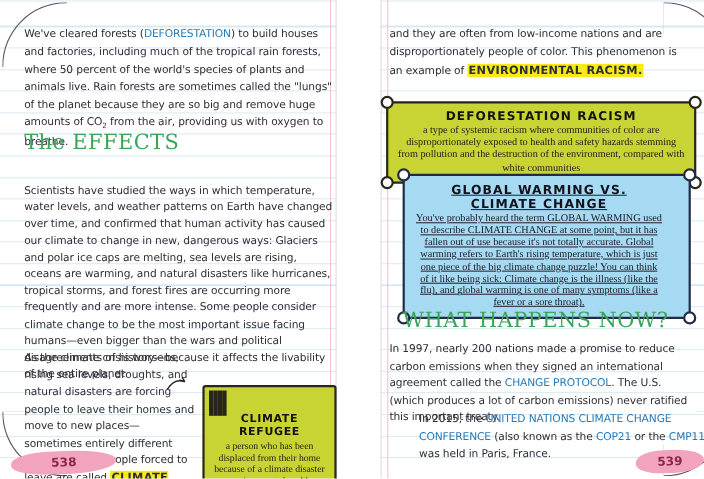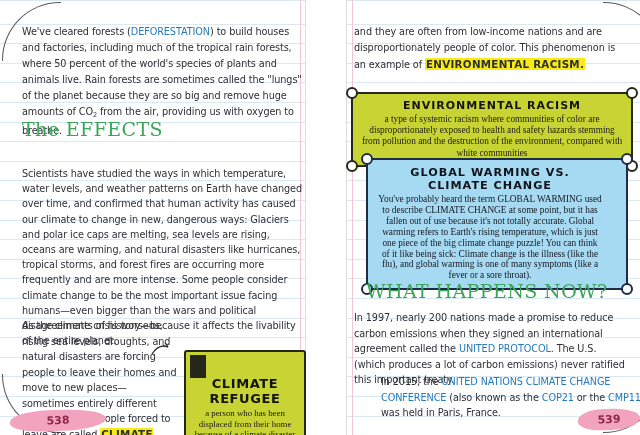--- a/index.html
+++ b/index.html
@@ -39,29 +39,29 @@
   .notch.nbl{bottom:-7px;left:-7px;}
   .notch.nbr{bottom:-7px;right:-7px;}
   .callout-title{font-weight:800;text-align:center;letter-spacing:1px;color:#14140f;margin:0 0 2px 0;}
   .callout-body{font-family:"Liberation Serif",serif;text-align:center;color:#1c1c14;margin:0;}
 
   .box-green{background:#c8d334;border:2px solid #26261a;padding:5px 8px 6px 8px;}
   .box-green .notch{border:2px solid #26261a;}
   .box-green .callout-title{font-size:11px;}
   .box-green .callout-body{font-size:9.3px;line-height:11.2px;}
 
-  .box-blue{background:#a6d9f2;border:2px solid #1e2c48;padding:6px 24px 7px 10px;}
+  .box-blue{background:#a6d9f2;border:2px solid #1e2c48;padding:6px 24px 7px 10px;text-decoration:underline;}
   .box-blue .notch{border:2px solid #1e2c48;}
   .box-blue .callout-title{font-size:11.2px;color:#10131c;}
   .box-blue .callout-body{font-size:9.3px;line-height:10.9px;color:#16181f;}
 
   .box-refugee{float:right;position:relative;width:122px;margin:32px 0 4px 6px;
     background:#c8d334;border:2px solid #26261a;border-radius:3px;padding:5px 4px 6px 4px;box-sizing:border-box;}
   .box-refugee .notch{border:2px solid #26261a;}
-  .box-refugee .callout-title{font-size:13px;letter-spacing:0.6px;}
+  .box-refugee .callout-title{font-size:10px;letter-spacing:0.6px;}
   .box-refugee .callout-body{font-size:8.8px;line-height:10.6px;}
 
   .para3wrap{position:absolute;left:22px;top:318px;width:284px;}
   .arrow-icon{position:absolute;left:128px;top:24px;}
 
   .pagenum{position:absolute;background:#f2a3bd;color:#8c2747;font-weight:700;font-size:11px;
     display:flex;align-items:center;justify-content:center;
     border-radius:48% 52% 55% 45% / 60% 55% 65% 50%;transform:rotate(-2deg);z-index:5;}
   .pagenum.left{left:10px;top:410px;width:96px;height:21px;}
   .pagenum.right{left:232px;top:409px;width:62px;height:21px;}
@@ -108,35 +108,35 @@
   <div class="edge-line" style="left:0;"></div>
   <div class="margin-line" style="left:6px;"></div>
 
   <p class="body-text lh16" style="left:8px;top:24px;width:276px;"><span>and they are often from low-income nations and are disproportionately people of color. This phenomenon is an example of </span><span class="hl">ENVIRONMENTAL RACISM.</span></p>
 
   <div class="callout box-green" style="left:5px;top:92px;width:282px;">
     <span class="notch ntl"></span>
     <span class="notch ntr"></span>
     <span class="notch nbl"></span>
     <span class="notch nbr"></span>
-    <p class="callout-title">ENVIRONMENTAL RACISM</p>
+    <p class="callout-title">DEFORESTATION RACISM</p>
     <p class="callout-body">a type of systemic racism where communities of color are disproportionately exposed to health and safety hazards stemming from pollution and the destruction of the environment, compared with white communities</p>
   </div>
 
   <div class="callout box-blue" style="left:20px;top:158px;width:262px;">
     <span class="notch ntl"></span>
     <span class="notch ntr"></span>
     <span class="notch nbl"></span>
     <span class="notch nbr"></span>
     <p class="callout-title">GLOBAL WARMING VS. CLIMATE CHANGE</p>
     <p class="callout-body">You've probably heard the term GLOBAL WARMING used to describe CLIMATE CHANGE at some point, but it has fallen out of use because it's not totally accurate. Global warming refers to Earth's rising temperature, which is just one piece of the big climate change puzzle! You can think of it like being sick: Climate change is the illness (like the flu), and global warming is one of many symptoms (like a fever or a sore throat).</p>
   </div>
 
   <h2 class="heading" style="left:8px;top:280px;margin-left:12px;">WHAT HAPPENS NOW?</h2>
 
-  <p class="body-text" style="left:8px;top:310px;width:276px;"><span>In 1997, nearly 200 nations made a promise to reduce carbon emissions when they signed an international agreement called the </span><span class="term-blue">UNITED PROTOCOL</span><span>. The U.S. (which produces a lot of carbon emissions) never ratified this important treaty.</span></p>
+  <p class="body-text" style="left:8px;top:310px;width:276px;"><span>In 1997, nearly 200 nations made a promise to reduce carbon emissions when they signed an international agreement called the </span><span class="term-blue">CHANGE PROTOCOL</span><span>. The U.S. (which produces a lot of carbon emissions) never ratified this important treaty.</span></p>
 
   <p class="body-text" style="left:8px;top:374px;width:276px;margin-left:27px;"><span>In 2015, the </span><span class="term-blue">UNITED NATIONS CLIMATE CHANGE CONFERENCE</span><span> (also known as the </span><span class="term-blue">COP21</span><span> or the </span><span class="term-blue">CMP11</span><span>) was held in Paris, France.</span></p>
 
   <div class="pagenum right">
       <span>539</span>
     </div>
 </div>
 
 </body></html>

